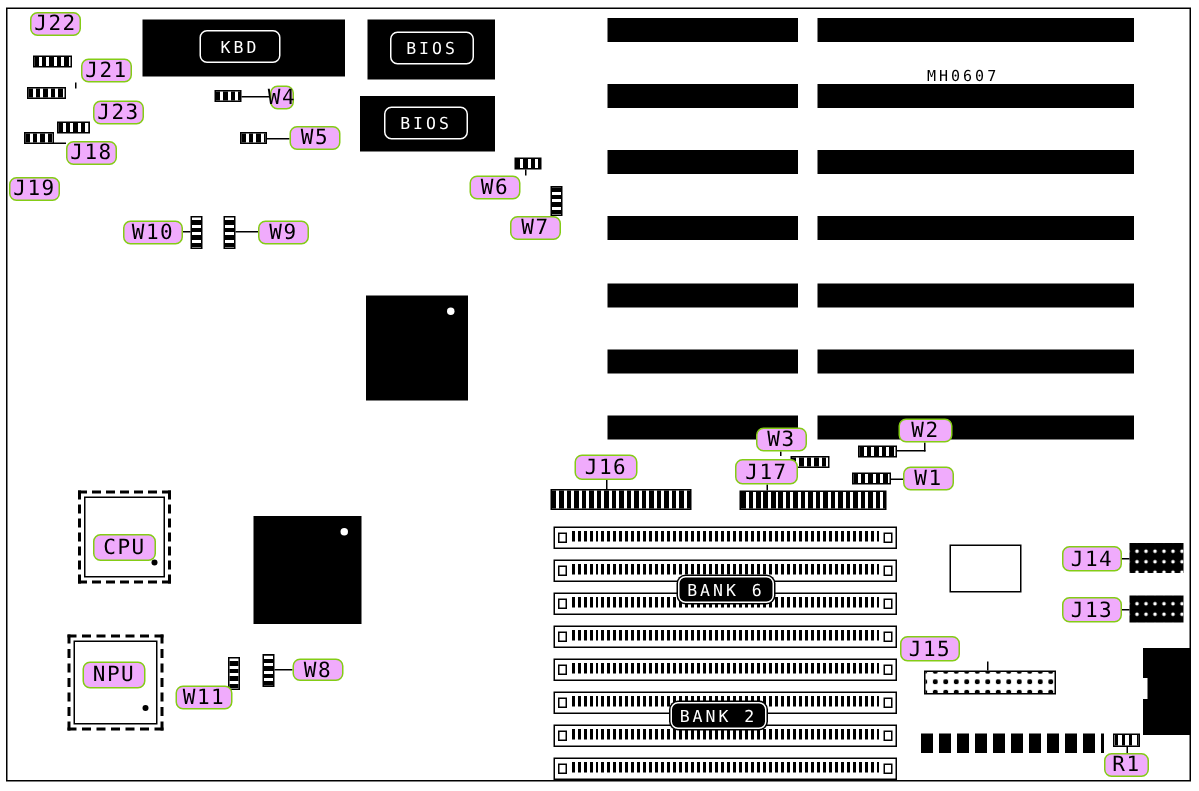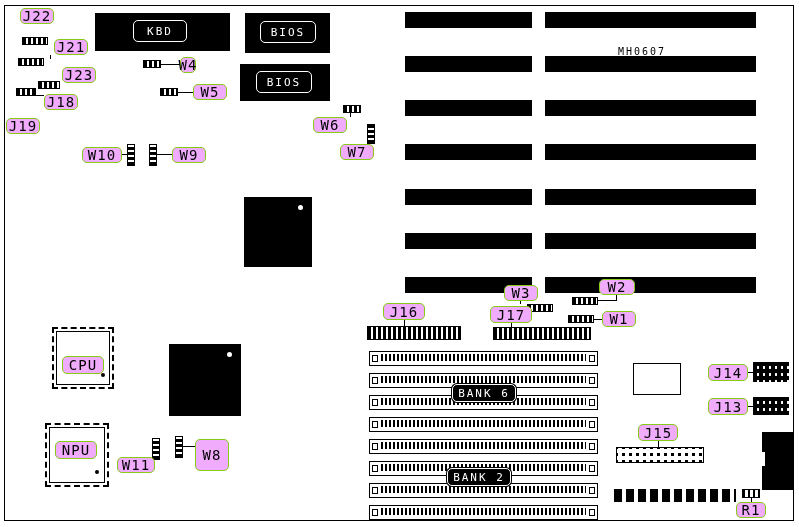--- a/index.html
+++ b/index.html
@@ -145,21 +145,21 @@
   <div class="plcc" style="left:45px;top:423px;width:64px;height:64px">
       <div class="inner"></div>
     </div>
   <div class="co" style="left:55px;top:441px;width:42px;height:18px">NPU</div>
   <div class="bdot" style="left:95px;top:470px"></div>
 
   <div class="co" style="left:117px;top:457px;width:38px;height:16px">W11</div>
   <div class="pv" style="left:152px;top:438px;width:8px;height:22px"></div>
   <div class="pv" style="left:175px;top:436px;width:8px;height:22px"></div>
   <div class="ld" style="left:183px;top:446px;width:12px;height:1px"></div>
-  <div class="co" style="left:195px;top:439px;width:34px;height:32px">W8</div>
+  <div class="co" style="left:195px;top:439px;width:34px;height:15px">W8</div>
 
   <div class="simm" style="left:369px;top:351px">
       <div class="pins"></div>
       <div class="clipL"></div>
       <div class="clipR"></div>
     </div>
   <div class="simm" style="left:369px;top:373px">
       <div class="pins"></div>
       <div class="clipL"></div>
       <div class="clipR"></div>
@@ -201,21 +201,21 @@
   <div class="box" style="left:633px;top:363px;width:48px;height:32px"></div>
 
   <div class="co" style="left:708px;top:364px;width:40px;height:17px">J14</div>
   <div class="ld" style="left:748px;top:372px;width:5px;height:1px"></div>
   <div class="pgrid" style="left:753px;top:362px;width:36px;height:20px"></div>
 
   <div class="co" style="left:708px;top:398px;width:40px;height:17px">J13</div>
   <div class="ld" style="left:748px;top:406px;width:5px;height:1px"></div>
   <div class="pgrid" style="left:753px;top:397px;width:36px;height:18px"></div>
 
-  <div class="co" style="left:638px;top:424px;width:40px;height:17px">J15</div>
+  <div class="co" style="left:600px;top:424px;width:40px;height:17px">J15</div>
   <div class="ld" style="left:658px;top:441px;width:1px;height:6px"></div>
   <div class="pwhite" style="left:616px;top:447px;width:88px;height:16px"></div>
 
   <div class="prow" style="left:614px;top:489px;width:122px;height:13px"></div>
 
   <div class="rcmp" style="left:742px;top:489px;width:18px;height:9px"></div>
   <div class="ld" style="left:751px;top:498px;width:1px;height:4px"></div>
   <div class="co" style="left:736px;top:502px;width:30px;height:16px">R1</div>
 
   <div class="pwr" style="left:762px;top:432px;width:32px;height:58px"></div>

